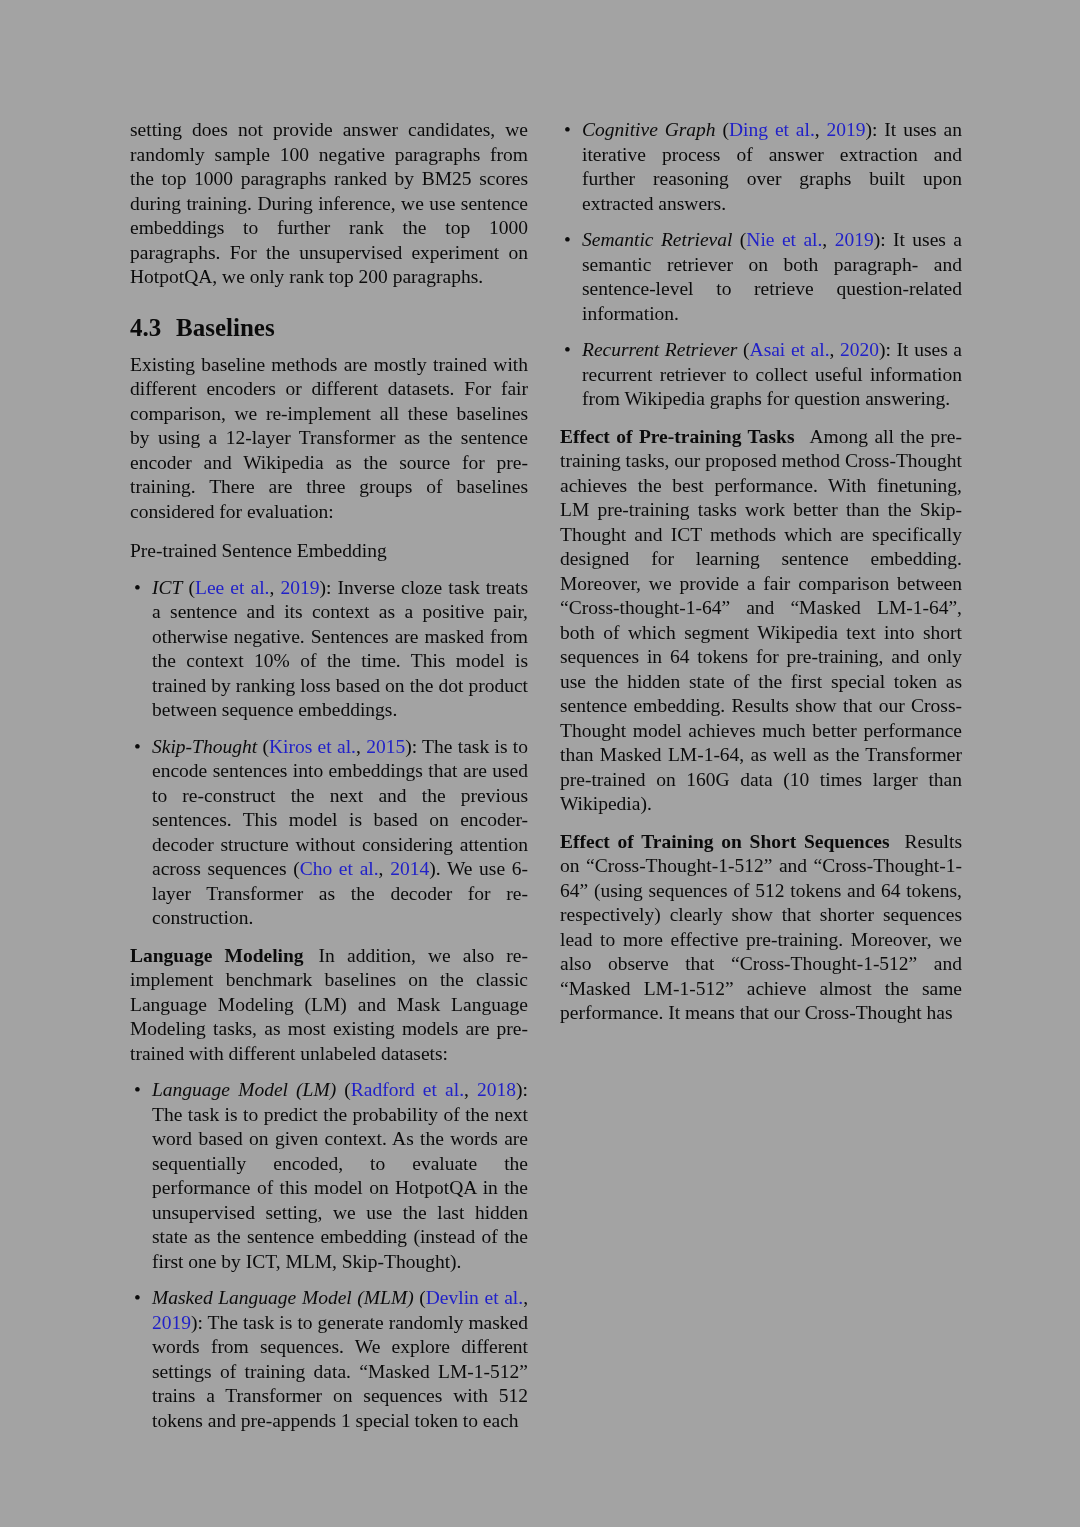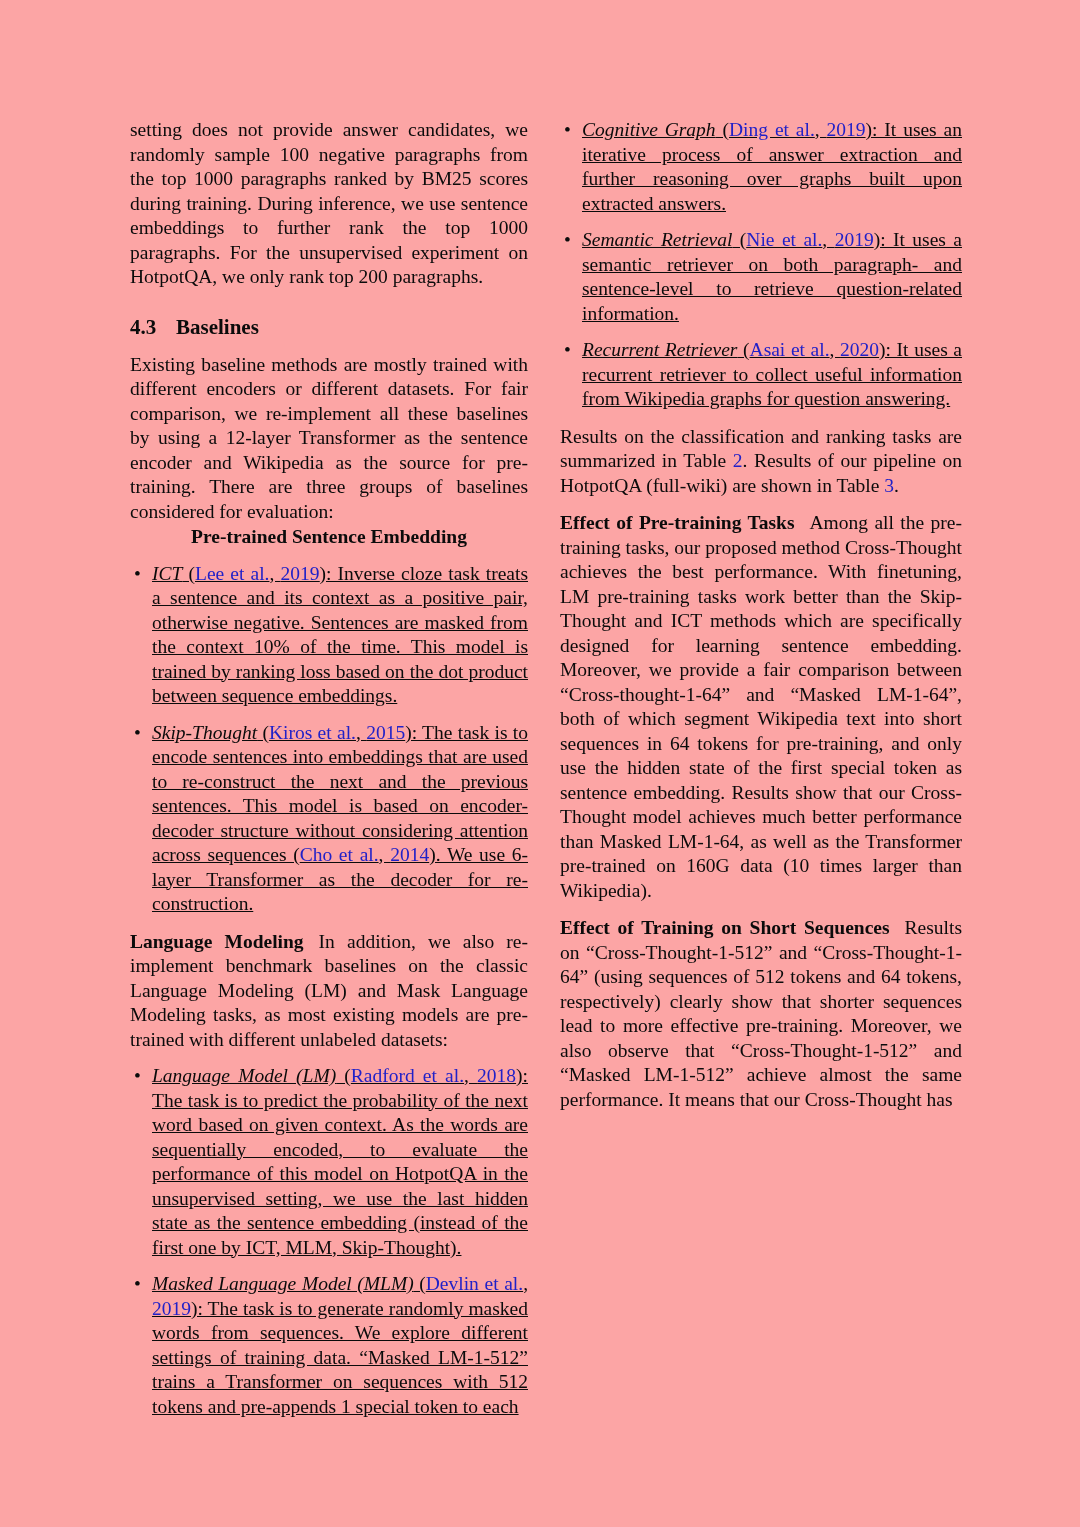--- a/index.html
+++ b/index.html
@@ -1,20 +1,20 @@
 <!DOCTYPE html>
 <html style="--link: #2121c8;"><head>
 <meta charset="utf-8">
 <style>
   html, body { margin: 0; padding: 0; background: #ffffff; }
   .page {
     position: relative;
     width: 1080px;
     height: 1527px;
-    background: #fca5a5;
+    background: #a3a3a3;
     overflow: hidden;
     font-family: "Liberation Serif", "DejaVu Serif", serif;
     color: #0b0b0b;
   }
   .content {
     position: absolute;
     left: 130px;
     top: 118px;
     display: flex;
     gap: 32px;
@@ -23,37 +23,37 @@
   .col-left  { width: 398px; }
   .col-right { width: 402px; }
   .col > :first-child { margin-top: 0; }
 
   p.para, p.runin {
     margin: 13px 0 0 0;
     text-align: justify;
   }
   h2.heading {
     margin: 25px 0 11px 0;
-    font-size: 21px;
+    font-size: 25px;
     line-height: 25px;
     font-weight: bold;
   }
   h2.heading .hnum { display: inline-block; min-width: 46px; }
   div.subheading {
-    margin: 1px 0 12px 0;
-    font-weight: bold;
-    text-align: center;
+    margin: 15px 0 12px 0;
+    font-weight: normal;
+    text-align: left;
   }
   div.bullet {
     margin: 12px 0 0 0;
     display: flex;
     padding-left: 4px;
   }
   div.bullet .marker { flex: 0 0 18px; }
-  div.bullet .btext  { flex: 1 1 auto; text-align: justify; text-decoration: underline; }
+  div.bullet .btext  { flex: 1 1 auto; text-align: justify; }
 
   span.it { font-style: italic; }
   span.bf { font-weight: bold; }
   span.cite, span.tref { color: var(--link, #2121c8); cursor: pointer; }
   span.gap { display: inline-block; width: 15px; }
 </style>
 </head>
 <body>
 
 <div class="page">
@@ -87,18 +87,17 @@
           <span class="btext"><span class="it">Cognitive Graph</span><span> (</span><span class="cite">Ding et al.</span><span>, </span><span class="cite">2019</span><span>): It uses an iterative process of answer extraction and further reasoning over graphs built upon extracted answers.</span></span>
         </div>
         <div class="bullet">
           <span class="marker">•</span>
           <span class="btext"><span class="it">Semantic Retrieval</span><span> (</span><span class="cite">Nie et al.</span><span>, </span><span class="cite">2019</span><span>): It uses a semantic retriever on both paragraph- and sentence-level to retrieve question-related information.</span></span>
         </div>
         <div class="bullet">
           <span class="marker">•</span>
           <span class="btext"><span class="it">Recurrent Retriever</span><span> (</span><span class="cite">Asai et al.</span><span>, </span><span class="cite">2020</span><span>): It uses a recurrent retriever to collect useful information from Wikipedia graphs for question answering.</span></span>
         </div>
-        <p class="para"><span>Results on the classification and ranking tasks are summarized in Table </span><span class="tref">2</span><span>. Results of our pipeline on HotpotQA (full-wiki) are shown in Table </span><span class="tref">3</span><span>.</span></p>
         <p class="runin"><span class="bf">Effect of Pre-training Tasks</span><span class="gap"></span><span>Among all the pre-training tasks, our proposed method Cross-Thought achieves the best performance. With finetuning, LM pre-training tasks work better than the Skip-Thought and ICT methods which are specifically designed for learning sentence embedding. Moreover, we provide a fair comparison between “Cross-thought-1-64” and “Masked LM-1-64”, both of which segment Wikipedia text into short sequences in 64 tokens for pre-training, and only use the hidden state of the first special token as sentence embedding. Results show that our Cross-Thought model achieves much better performance than Masked LM-1-64, as well as the Transformer pre-trained on 160G data (10 times larger than Wikipedia).</span></p>
         <p class="runin"><span class="bf">Effect of Training on Short Sequences</span><span class="gap"></span><span>Results on “Cross-Thought-1-512” and “Cross-Thought-1-64” (using sequences of 512 tokens and 64 tokens, respectively) clearly show that shorter sequences lead to more effective pre-training. Moreover, we also observe that “Cross-Thought-1-512” and “Masked LM-1-512” achieve almost the same performance. It means that our Cross-Thought has</span></p>
       </div>
   </div>
 </div>
 
 </body></html>

